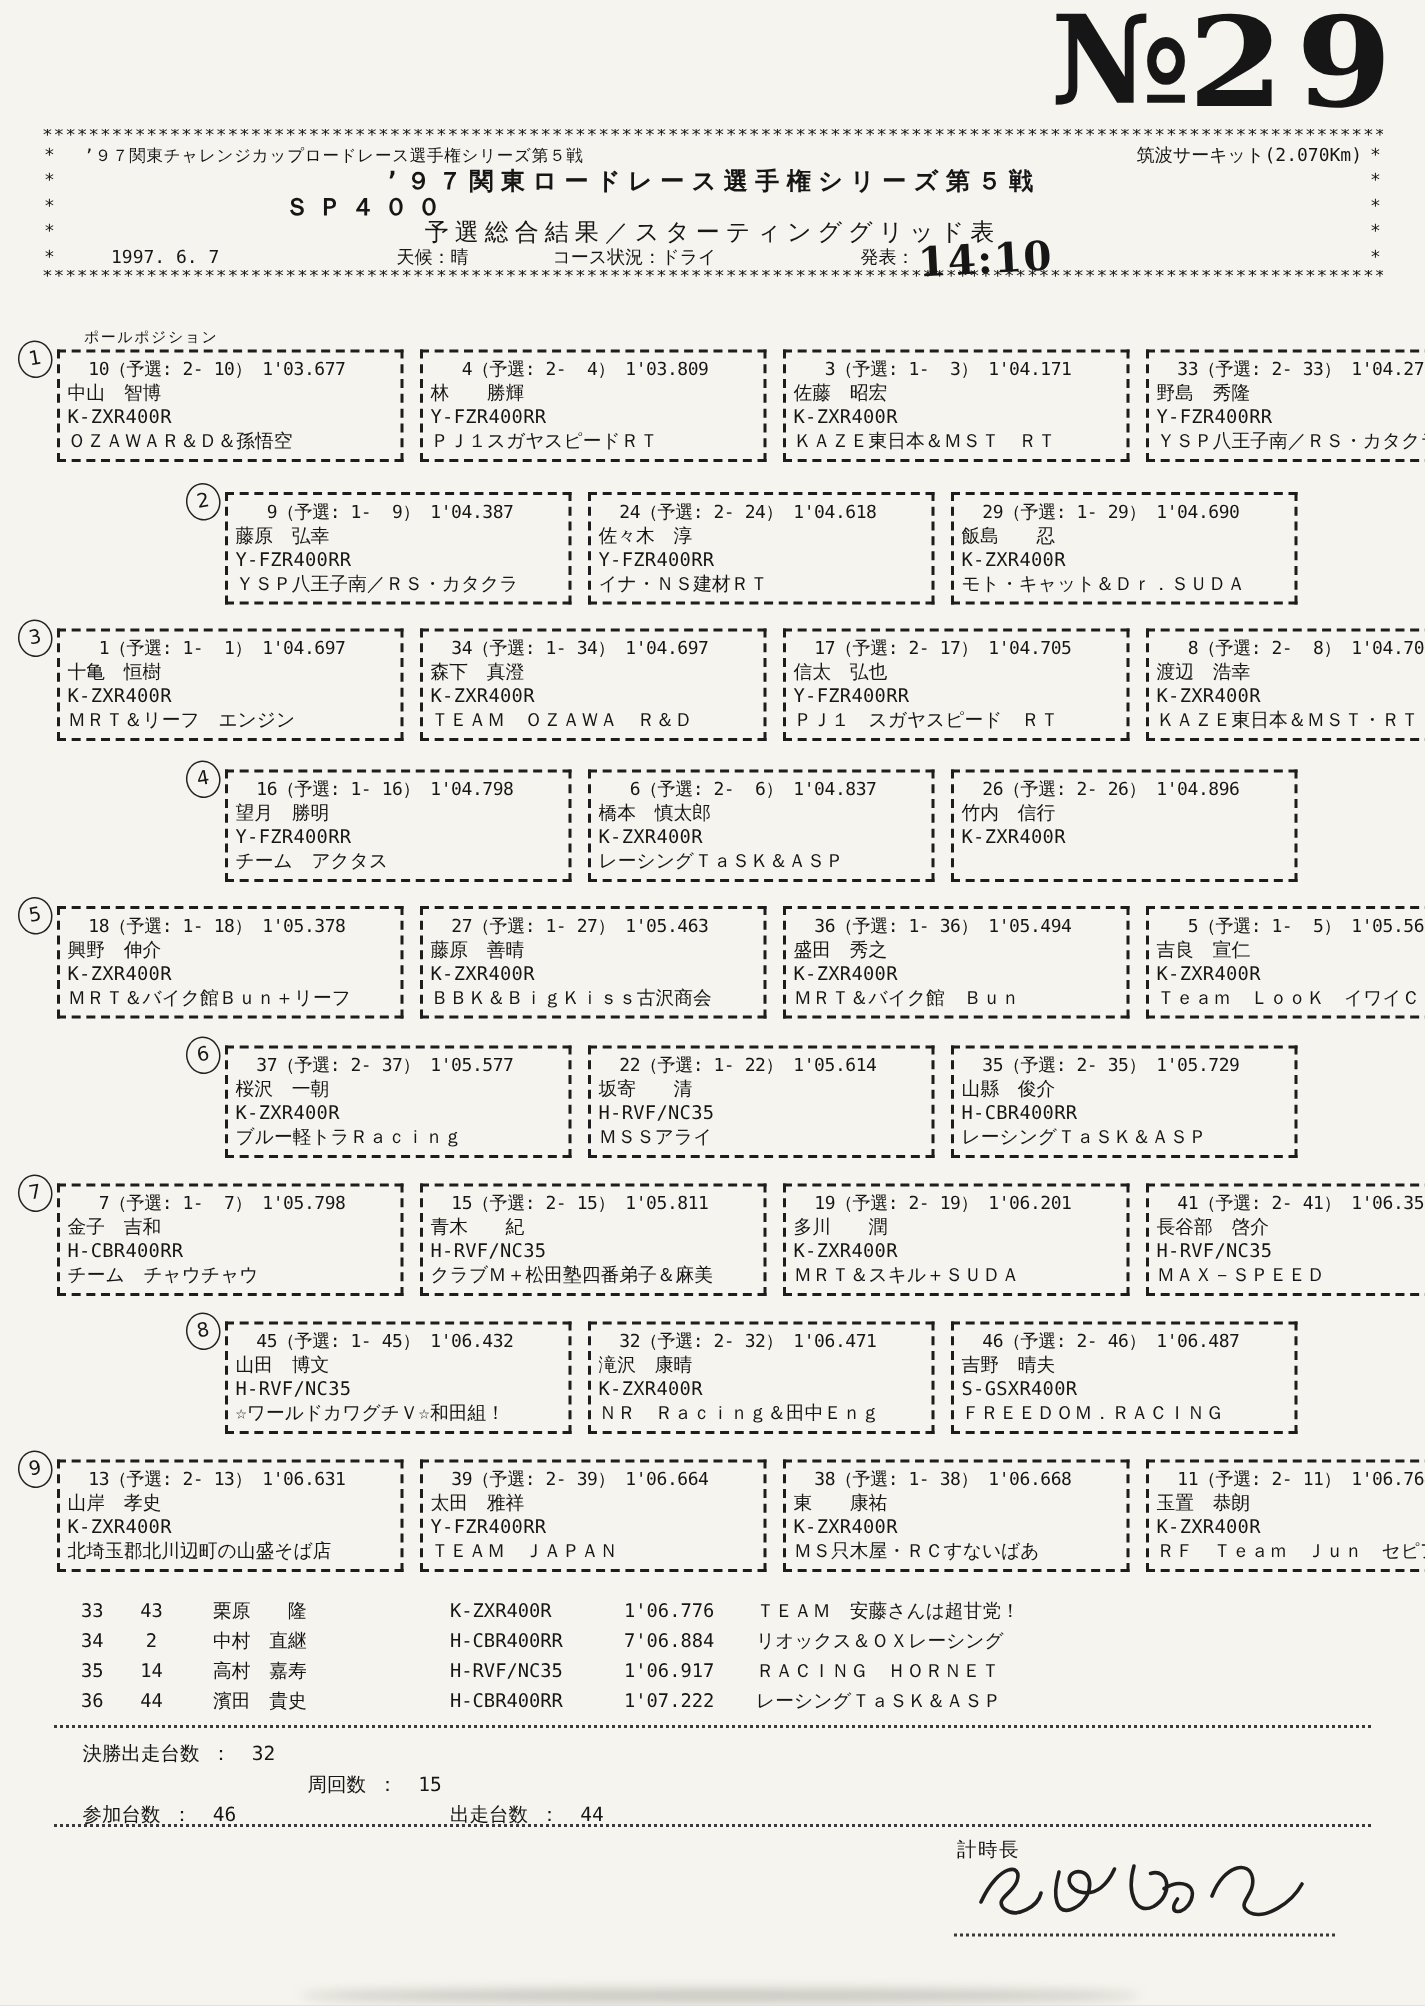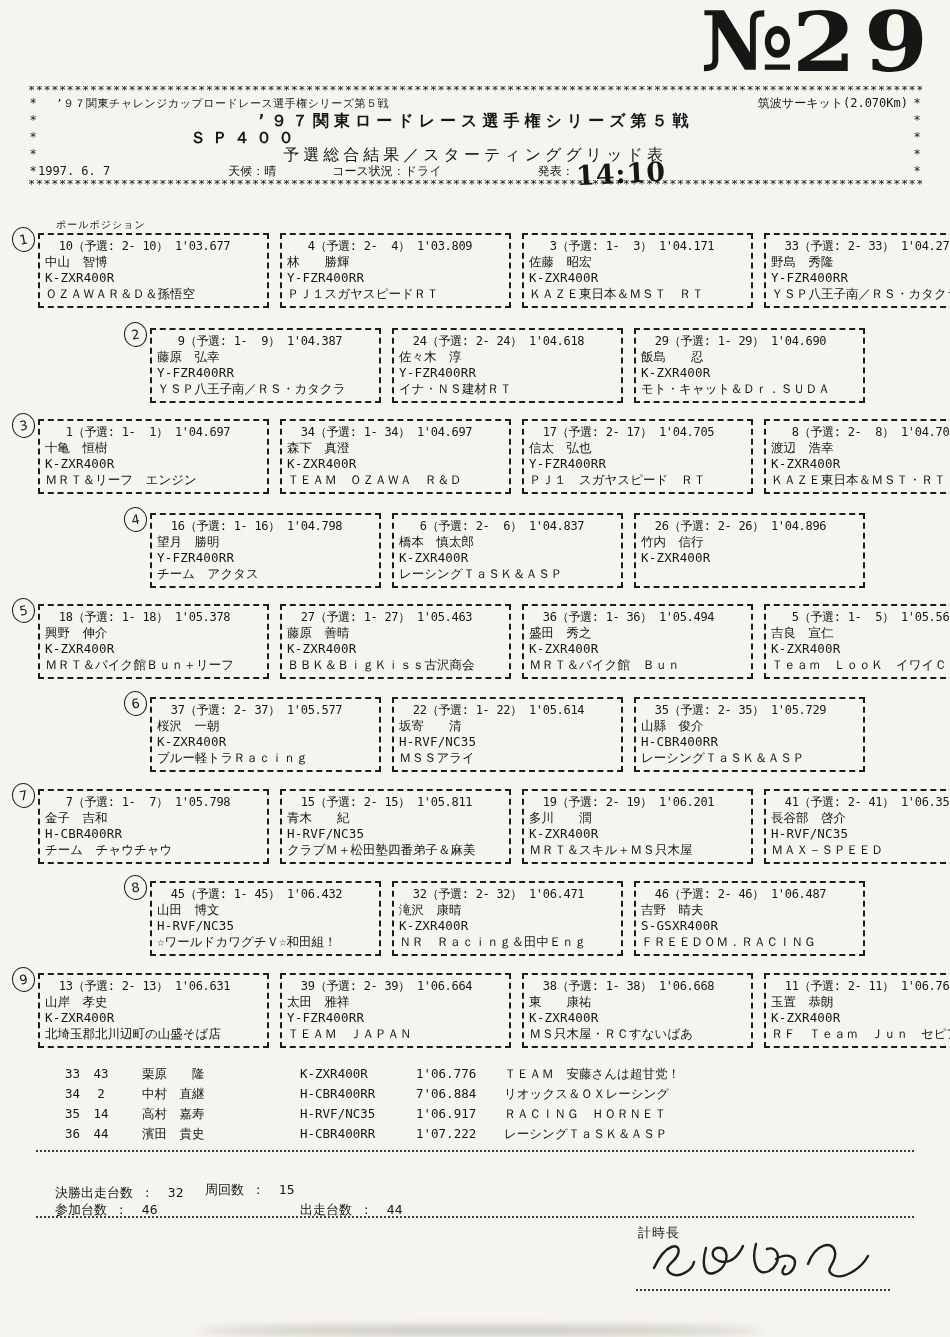--- a/index.html
+++ b/index.html
@@ -14,42 +14,42 @@
   .hbox{position:absolute;top:86px;left:28px;width:894px;}
   .hborder{overflow:hidden;white-space:nowrap;font-size:12px;line-height:9px;letter-spacing:.5px;}
   .hline{display:flex;justify-content:space-between;align-items:center;line-height:17px;}
   .edge{width:10px;font-size:12px;text-align:center;flex:0 0 auto;}
   .hcontent{flex:1;display:flex;align-items:flex-end;}
   .h-small{font-size:11px;letter-spacing:.5px;margin-left:18px;}
   .h-circuit{font-size:12px;margin-left:auto;margin-right:4px;}
   .h-main{margin:0 auto;font-size:16px;font-weight:bold;letter-spacing:5px;}
   .h-class{margin-left:152px;font-size:16px;font-weight:bold;letter-spacing:6px;}
   .h-sub{margin:0 auto;font-size:16px;font-weight:normal;letter-spacing:4px;}
-  .h-date{font-size:12px;}
+  .h-date{font-size:12px;margin-left:36px;}
   .h-weather{font-size:12px;margin-left:118px;}
   .h-course{font-size:12px;margin-left:56px;}
   .h-ann{font-size:12px;margin-left:96px;display:flex;align-items:center;}
   .h-anntime{font-family:"DejaVu Serif","Liberation Serif",serif;font-size:27px;font-weight:bold;
              transform:rotate(-3deg);margin-left:2px;position:relative;top:2px;letter-spacing:1px;}
   
   .pole{position:absolute;top:218px;left:56px;font-size:10px;letter-spacing:1px;}
   
   .grow{position:absolute;display:flex;gap:11px;}
   .circ{position:absolute;left:-26px;top:-6px;width:21px;height:23px;border:1.6px solid #222;
         border-radius:50%;display:flex;align-items:center;justify-content:center;
         font-size:13px;font-family:"DejaVu Sans",sans-serif;transform:rotate(-10deg);}
   .gbox{width:217px;height:64px;border:2px dashed #1d1d1d;padding:3px 5px 4px;box-sizing:content-box;}
   .gbox div{white-space:pre;overflow:hidden;}
   .l1{font-size:12px;line-height:16px;letter-spacing:-.3px;}
   .l2,.l3,.l4{font-size:12.5px;line-height:16px;}
   .l3{letter-spacing:.2px;}
   
   .nq{position:absolute;top:1064px;left:54px;font-size:12.5px;}
   .nqrow{display:flex;line-height:20px;}
-  .nq .c-pos{width:26px;text-align:right;}
+  .nq .c-pos{width:26px;}
   .nq .c-no{width:42px;text-align:center;}
   .nq .c-rider{width:158px;padding-left:20px;white-space:pre;}
   .nq .c-machine{width:116px;}
   .nq .c-time{width:88px;}
   .nq .c-team{white-space:pre;}
   
   .sep{position:absolute;left:36px;width:878px;border-top:2px dotted #3a3a3a;height:0;}
   .stats{font-size:13px;position:absolute;}
   .stats .val{margin-left:14px;}
   
@@ -280,21 +280,21 @@
     <div class="gbox">
       <div class="l1">  15（予選: 2- 15） 1'05.811</div>
       <div class="l2">青木　　紀</div>
       <div class="l3">H-RVF/NC35</div>
       <div class="l4">クラブＭ＋松田塾四番弟子＆麻美</div>
     </div>
     <div class="gbox">
       <div class="l1">  19（予選: 2- 19） 1'06.201</div>
       <div class="l2">多川　　潤</div>
       <div class="l3">K-ZXR400R</div>
-      <div class="l4">ＭＲＴ＆スキル＋ＭＳ只木屋</div>
+      <div class="l4">ＭＲＴ＆スキル＋ＳＵＤＡ</div>
     </div>
     <div class="gbox">
       <div class="l1">  41（予選: 2- 41） 1'06.357</div>
       <div class="l2">長谷部　啓介</div>
       <div class="l3">H-RVF/NC35</div>
       <div class="l4">ＭＡＸ－ＳＰＥＥＤ</div>
     </div>
   </div>
 
   <div class="grow" style="top:881px;left:150px;">
@@ -377,21 +377,21 @@
       <span class="c-no">44</span>
       <span class="c-rider">濱田　貴史</span>
       <span class="c-machine">H-CBR400RR</span>
       <span class="c-time">1'07.222</span>
       <span class="c-team">レーシングＴａＳＫ＆ＡＳＰ</span>
     </div>
   </div>
 
   <div class="sep" style="top:1150px;"></div>
 
-  <div class="stats" style="top:1184px;left:55px;">
+  <div class="stats" style="top:1160px;left:55px;">
     <span>決勝出走台数 ：</span><span class="val">32</span>
   </div>
   <div class="stats" style="top:1181px;left:205px;">
     <span>周回数 ：</span><span class="val">15</span>
   </div>
   <div class="stats" style="top:1201px;left:55px;">
     <span>参加台数 ：</span><span class="val">46</span>
   </div>
   <div class="stats" style="top:1201px;left:300px;">
     <span>出走台数 ：</span><span class="val">44</span>

